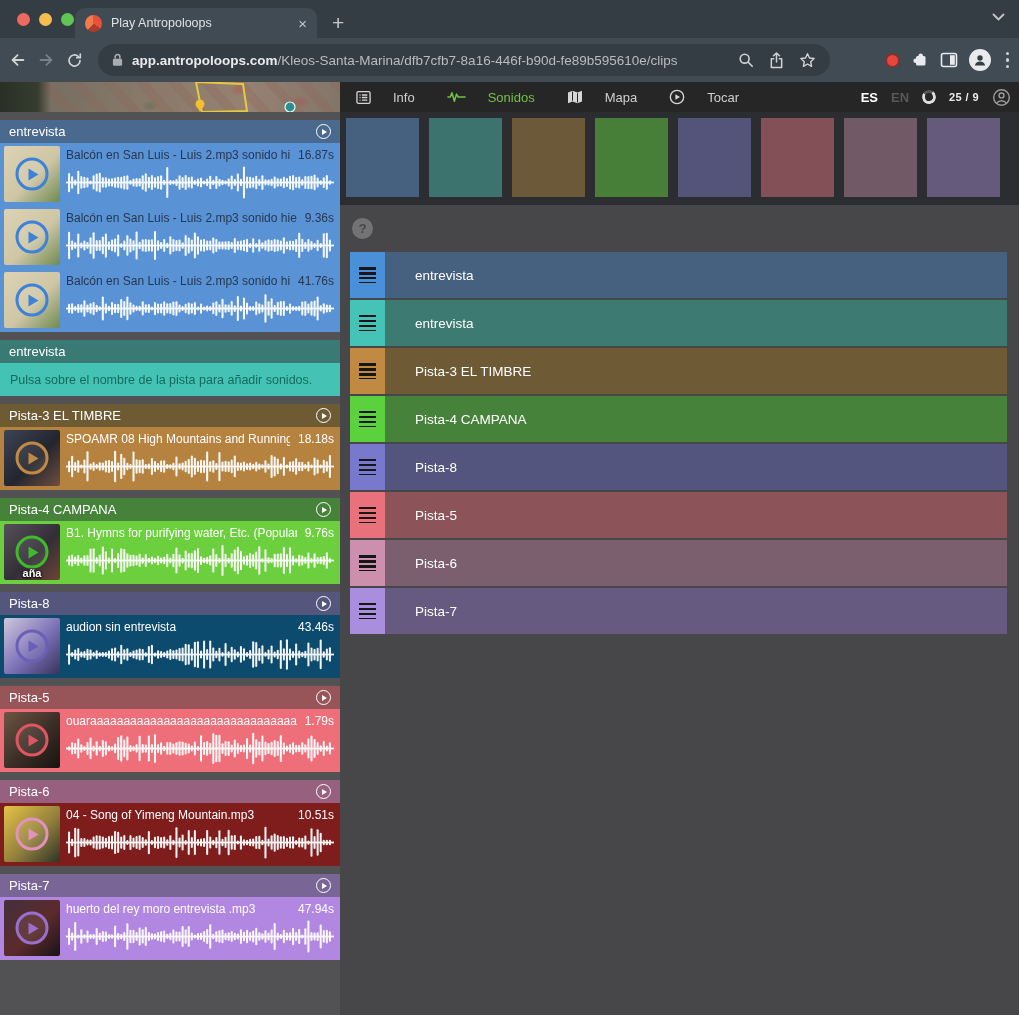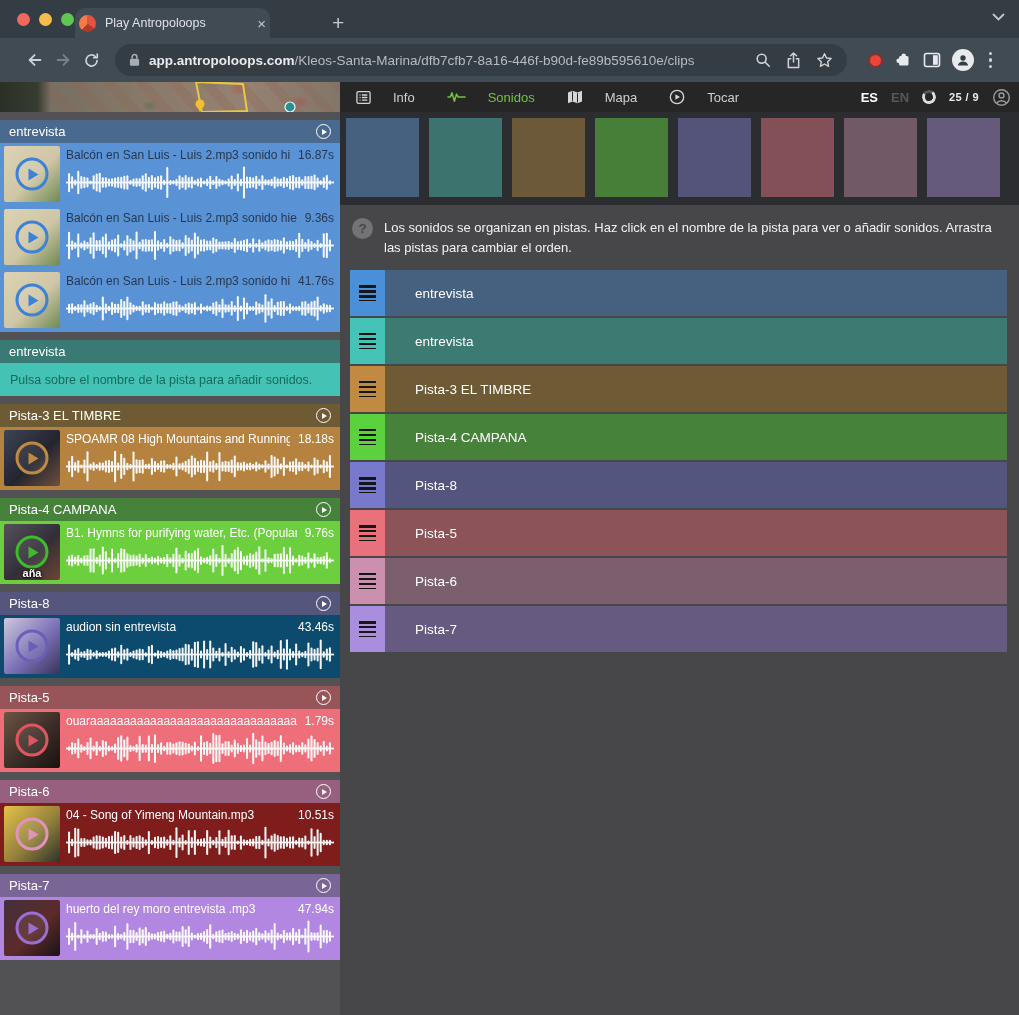--- a/index.html
+++ b/index.html
@@ -4,30 +4,30 @@
 <style>
   * { margin:0; padding:0; box-sizing:border-box; }
   html,body { width:1019px; height:1015px; }
   body { font-family:"Liberation Sans", sans-serif; background:#434345; position:relative; overflow:hidden; }
 
   
   .titlebar { height:38px; background:#353d44; position:relative; }
   .traffic { position:absolute; top:13px; left:17px; display:flex; gap:9px; }
   .traffic span { width:13px; height:13px; border-radius:50%; display:block; }
   .tl-close { background:#ee6a5f; } .tl-min { background:#f5bd4f; } .tl-max { background:#61c554; }
-  .tab { position:absolute; left:75px; top:8px; width:195px; height:30px; background:#414b53;
-         border-radius:10px 10px 0 0; display:flex; align-items:center; padding:0 4px; }
+  .tab { position:absolute; left:75px; top:8px; width:242px; height:30px; background:#414b53;
+         border-radius:10px 10px 0 0; display:flex; align-items:center; padding:0 10px; }
   .favicon { width:17px; height:17px; border-radius:50%;
              background:conic-gradient(#e8513f 0 35%, #b03a2c 35% 62%, #f07c4a 62% 100%); flex-shrink:0; }
   .tab-title { color:#dfe1e5; font-size:12.5px; margin-left:9px; white-space:nowrap; overflow:hidden; flex:1; }
   .tab-close { color:#c3c7cb; font-size:15px; margin-left:6px; cursor:default; }
   .newtab { position:absolute; left:332px; top:11px; color:#c3c7cb; font-size:21px; font-weight:300; }
   .tab-chevron { position:absolute; right:14px; top:13px; color:#c3c7cb; }
 
-  .toolbar { height:44px; background:#414b53; display:flex; align-items:center; padding:0 21px; }
+  .toolbar { height:44px; background:#414b53; display:flex; align-items:center; padding:0 4px; }
   .navbtn { width:28px; height:28px; display:flex; align-items:center; justify-content:center; color:#cfd3d7; }
   .navbtn.dim { color:#77828a; }
   .urlbar { margin-left:10px; width:732px; height:32px; background:#343d44; border-radius:16px;
             display:flex; align-items:center; padding:0 14px; gap:9px; }
   .url-text { font-size:13.5px; white-space:nowrap; overflow:hidden; }
   .url-domain { color:#e8eaed; font-weight:700; }
   .url-path { color:#b6bcc1; }
   .pill-icons { margin-left:auto; display:flex; gap:15px; align-items:center; color:#cfd3d7; }
   .bar-icons { margin-left:auto; display:flex; gap:11px; align-items:center; padding-right:2px; color:#cfd3d7; }
   .rec-dot { width:15px; height:15px; border-radius:50%; background:#e8453c; border:2.5px solid #7d3431; }
@@ -1269,21 +1269,20 @@
         <div class="swatch" style="background: rgb(60, 115, 110);"></div>
         <div class="swatch" style="background: rgb(107, 89, 57);"></div>
         <div class="swatch" style="background: rgb(71, 127, 56);"></div>
         <div class="swatch" style="background: rgb(84, 84, 123);"></div>
         <div class="swatch" style="background: rgb(132, 80, 87);"></div>
         <div class="swatch" style="background: rgb(113, 89, 101);"></div>
         <div class="swatch" style="background: rgb(101, 90, 124);"></div>
       </div>
     <div class="help">
       <span class="help-icon">?</span>
-      <span class="help-text">Los sonidos se organizan en pistas. Haz click en el nombre de la pista para ver o añadir sonidos. Arrastra las pistas para cambiar el orden.</span>
     </div>
     <div class="track-list" id="track-list">
         <div class="track-row">
           <div class="track-handle" style="background: rgb(74, 144, 217);">
             <div class="handle-icon"></div>
           </div>
           <div class="track-body" style="background: rgb(70, 96, 127);">
             <span>entrevista</span>
           </div>
         </div>

